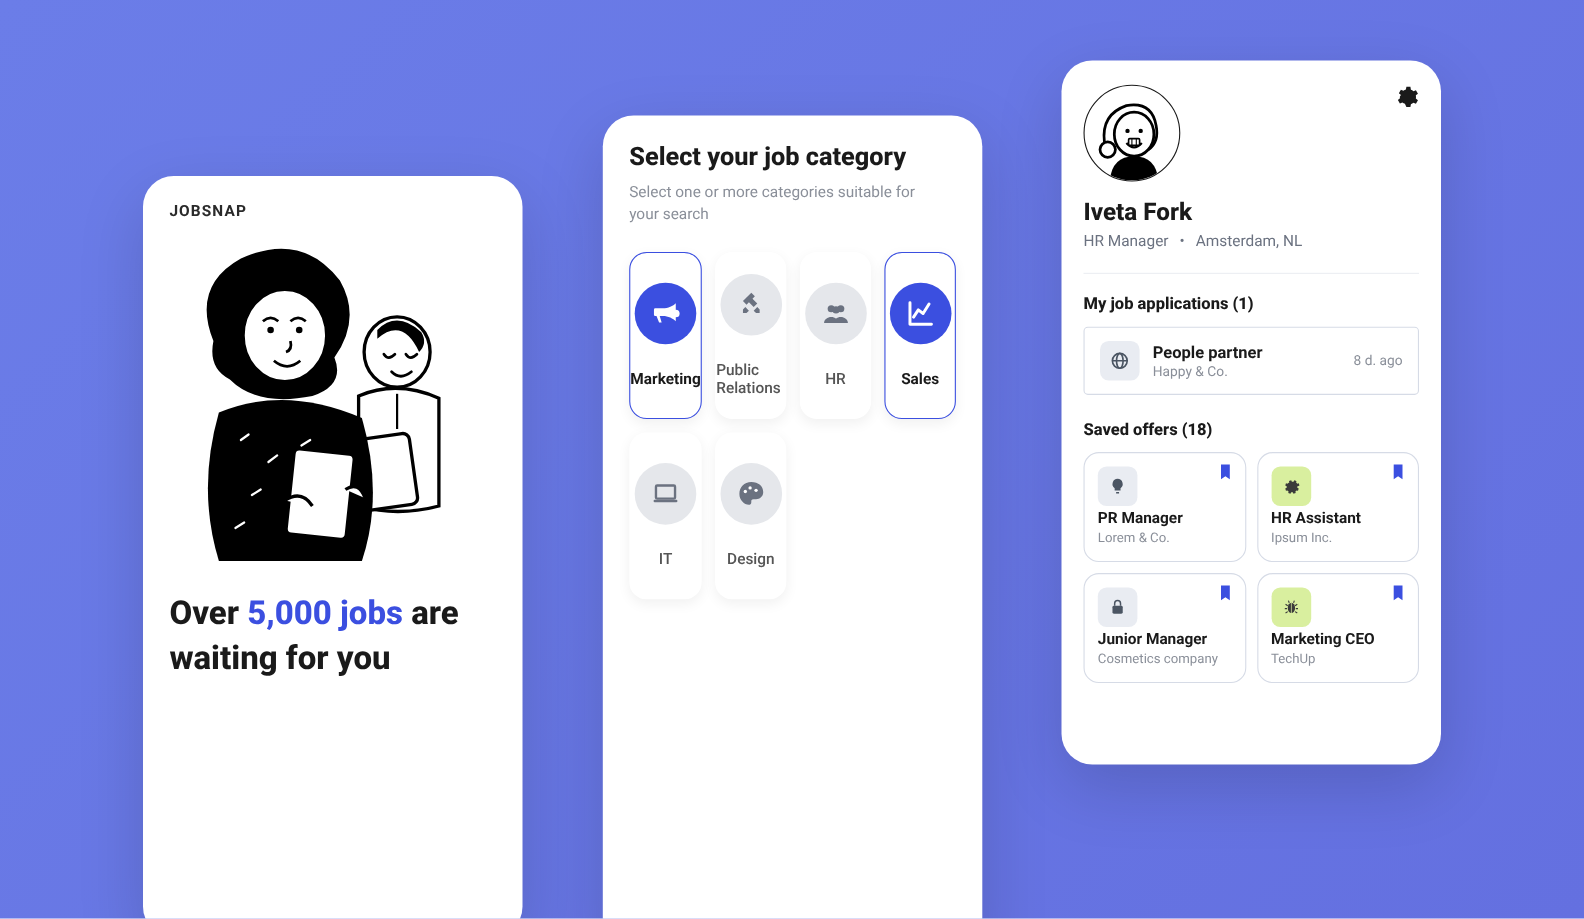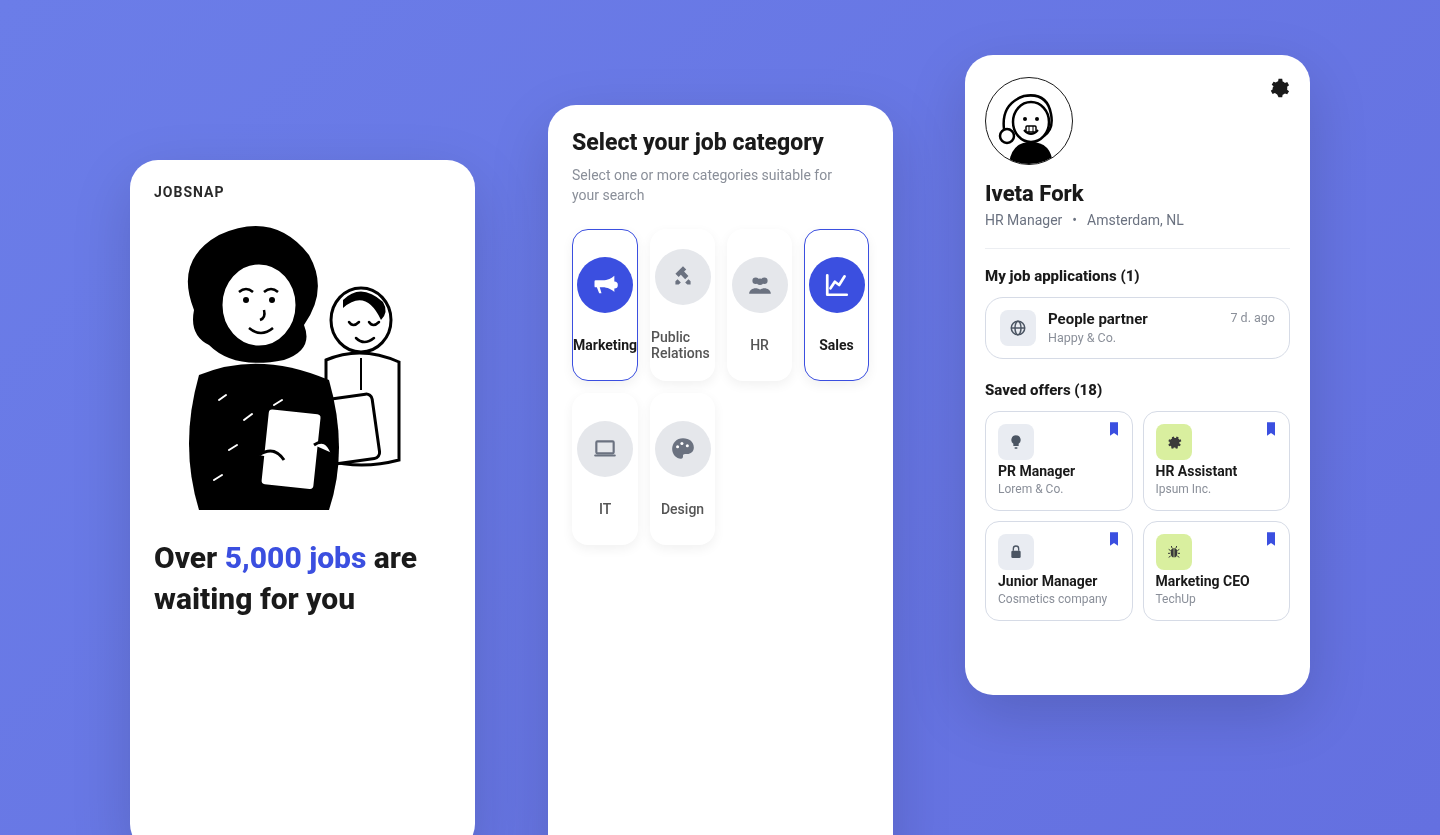--- a/index.html
+++ b/index.html
@@ -64,22 +64,22 @@
   .gear { position:absolute; right:0; top:0; cursor:pointer; color:#1a1a1a;}
   .avatar {
     width: 88px; height: 88px; border-radius:50%; border:1.5px solid #1a1a1a;
     display:flex; align-items:flex-end; justify-content:center; overflow:hidden; background:#fff;
     margin-bottom:16px;
   }
   .profile-name { font-size:22px; font-weight:800; color:#1a1a1a; }
   .profile-meta { font-size:14px; color:#6b7280; margin-top:6px; display:flex; align-items:center; gap:10px;}
   .sec-title { font-size:15px; font-weight:800; color:#1a1a1a; margin-bottom:12px;}
   .app-card {
-    border:1.5px solid #d6dbe6; border-radius:18px; padding:12px 14px;
-    display:flex; gap:12px; cursor:pointer;
+    border:1.5px solid #d6dbe6; border-radius:4px; padding:12px 14px;
+    display:flex; align-items:center; gap:12px; cursor:pointer;
     margin-bottom:22px;
   }
   .mini-icon {
     width:36px; height:36px; border-radius:8px; display:flex; align-items:center; justify-content:center;
     flex-shrink:0;
   }
   .mini-icon.grey { background:#e9ecf2; color:#4b5563;}
   .mini-icon.green { background:#d9ef9f; color:#3a3a3a;}
   .app-info { flex:1; }
   .app-title { font-size:15px; font-weight:700; color:#1a1a1a;}
@@ -252,21 +252,21 @@
       <svg width="18" height="18" viewBox="0 0 24 24" fill="currentColor">
           <circle cx="12" cy="12" r="9" fill="none" stroke="currentColor" stroke-width="2"></circle>
           <ellipse cx="12" cy="12" rx="4" ry="9" fill="none" stroke="currentColor" stroke-width="2"></ellipse>
           <line x1="3" y1="12" x2="21" y2="12" stroke="currentColor" stroke-width="2"></line>
         </svg>
     </div>
     <div class="app-info">
       <div class="app-title">People partner</div>
       <div class="app-sub">Happy &amp; Co.</div>
     </div>
-    <div class="app-time">7 d. ago</div>
+    <div class="app-time">8 d. ago</div>
   </div>
 
   <div class="sec-title">Saved offers (18)</div>
   <div class="saved-grid">
 
     <div class="saved-card">
       <div class="mini-icon grey">
         <svg width="16" height="16" viewBox="0 0 24 24" fill="currentColor">
             <path d="M12 2a7 7 0 00-4 12.7V18h8v-3.3A7 7 0 0012 2zm-2 18h4v2h-4z"></path>
           </svg>

